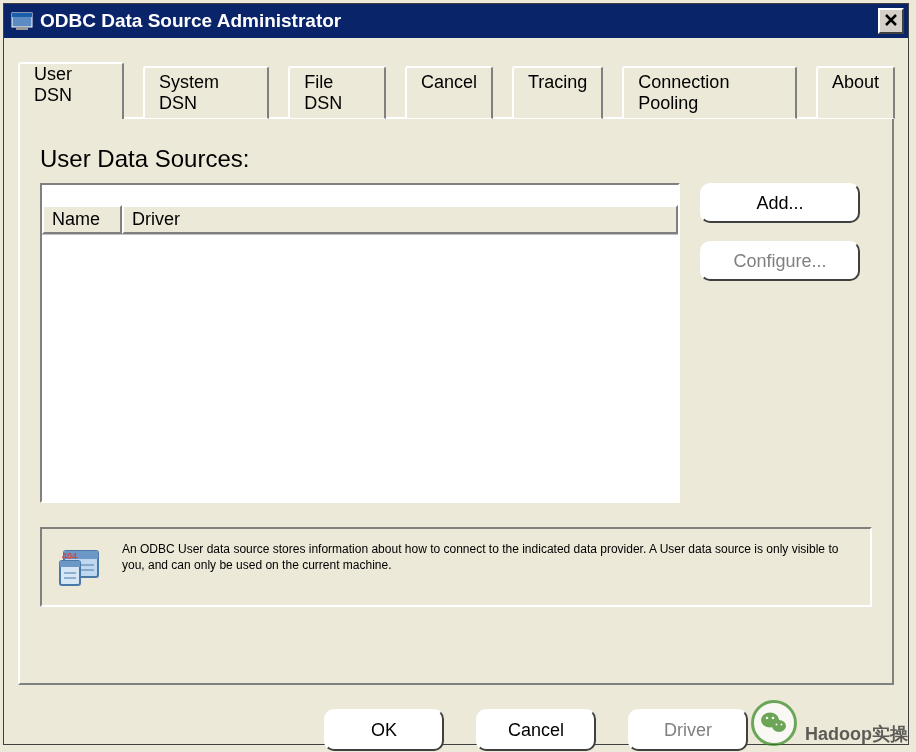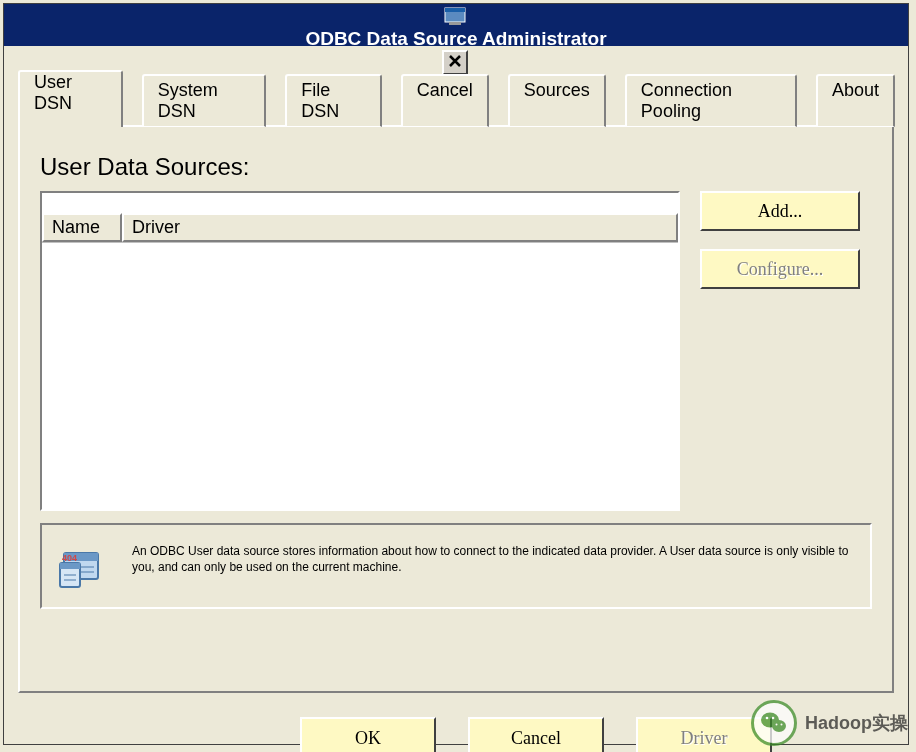--- a/index.html
+++ b/index.html
@@ -13,26 +13,25 @@
 }
 .window {
   width: 906px;
   height: 742px;
   margin: 3px;
   background: #ece9d8;
   border: 1px solid #404040;
 }
 .titlebar {
   background: linear-gradient(to right, #0a246a, #0a246a);
-  height: 42px;
+  height: 34px;
   display: flex;
   align-items: center;
   padding: 0 2px;
   color: #fff;
-  flex-direction: column;
 }
 .title-icon {
   width: 24px; height: 24px;
   margin: 0 6px 0 4px;
   display: inline-flex;
 }
 .titlebar h1 {
   font-size: 19px;
   font-weight: bold;
   flex: 1;
@@ -135,73 +134,74 @@
 .lv-col.driver { flex: 1; }
 
 .side-btns {
   display: flex;
   flex-direction: column;
   gap: 18px;
 }
 .btn {
   width: 160px;
   height: 40px;
-  background: #fef9c3;
+  background: #ffffff;
   border-top: 2px solid #fff;
   border-left: 2px solid #fff;
   border-right: 2px solid #404040;
   border-bottom: 2px solid #404040;
   font-size: 18px;
-  font-family: Liberation Serif, serif;
+  font-family: Liberation Sans, sans-serif;
   color: #000;
+  border-radius: 10px;
 }
 .btn:disabled,
 .btn.disabled {
   color: #808080;
   text-shadow: 1px 1px 0 #fff;
 }
 
 .infobox {
-  margin-top: 12px;
+  margin-top: 24px;
   border-top: 2px solid #808080;
   border-left: 2px solid #808080;
   border-right: 2px solid #fff;
   border-bottom: 2px solid #fff;
   background: #ece9d8;
-  padding: 18px 14px 14px 14px;
-  display: flex;
-  gap: 28px;
+  padding: 12px 14px 14px 14px;
+  display: flex;
+  gap: 18px;
 }
 .info-icon {
   width: 48px; height: 48px;
   flex-shrink: 0;
   margin-top: 2px;
 }
 .info-text {
   font-size: 12px;
   line-height: 1.35;
 }
 
 .bottom-btns {
   display: flex;
   justify-content: center;
   gap: 32px;
   padding: 24px 0 0 160px;
 }
 .bottom-btns .btn {
-  width: 136px;
+  width: 120px;
   height: 42px;
 }
 
 .watermark {
   position: absolute;
   right: 8px;
   bottom: 6px;
   display: flex;
-  align-items: center;
+  align-items: flex-end;
   gap: 8px;
   opacity: 0.72;
 }
 .wm-circle {
   width: 46px; height: 46px;
   background: #fff;
   border: 3px solid #3a8b28;
   border-radius: 50%;
   display: flex;
   align-items: center;
@@ -232,21 +232,21 @@
     </div>
   </div>
 
   <div class="client">
 
     <div class="tabs">
       <div class="tab active">User DSN</div>
       <div class="tab">System DSN</div>
       <div class="tab">File DSN</div>
       <div class="tab">Cancel</div>
-      <div class="tab">Sources</div>
+      <div class="tab">Tracing</div>
       <div class="tab">Connection Pooling</div>
       <div class="tab">About</div>
     </div>
 
     <div class="tabpanel">
 
       <div class="uds-label">User Data Sources:</div>
 
       <div class="uds-row">
         <div class="listview">

